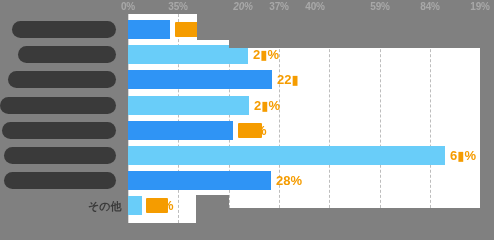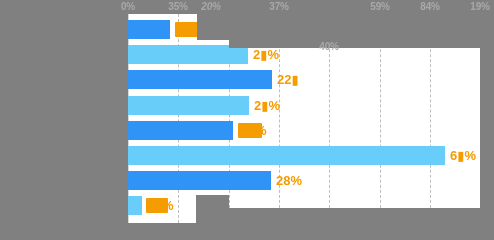--- a/index.html
+++ b/index.html
@@ -142,32 +142,42 @@
     <div class="bar blue-dark" style="left:128px;width:143px;top:0;"></div>
     <div class="val-label" style="left:276px;top:0;">28%</div>
   </div>
 
   <div class="row" style="top:196px;">
     <div class="bar blue-light" style="left:128px;width:14px;top:0;"></div>
     <div class="val-redaction" style="left:146px;width:22px;top:2px;"></div>
     <div class="val-label" style="left:162px;top:0;">%</div>
   </div>
 
+  <div class="label-panel">
+    <div class="cat-redaction" style="left:12px;top:21px;width:104px;"></div>
+    <div class="cat-redaction" style="left:18px;top:46px;width:98px;"></div>
+    <div class="cat-redaction" style="left:8px;top:71px;width:108px;"></div>
+    <div class="cat-redaction" style="left:0px;top:97px;width:116px;"></div>
+    <div class="cat-redaction" style="left:2px;top:122px;width:114px;"></div>
+    <div class="cat-redaction" style="left:4px;top:147px;width:112px;"></div>
+    <div class="cat-redaction" style="left:4px;top:172px;width:112px;"></div>
+    <div class="cat-glyph" style="left:88px;top:199px;">その他</div>
+  </div>
 
   <div class="occlusion" style="left:197px;top:14px;width:32px;height:26px;"></div>
   <div class="occlusion" style="left:229px;top:14px;width:52px;height:34px;"></div>
   <div class="occlusion" style="left:281px;top:14px;width:199px;height:34px;"></div>
   <div class="occlusion" style="left:229px;top:44px;width:52px;height:4px;"></div>
   <div class="occlusion" style="left:196px;top:195px;width:33px;height:28px;"></div>
   <div class="occlusion" style="left:229px;top:208px;width:251px;height:15px;"></div>
   <div class="occlusion" style="left:480px;top:0px;width:14px;height:223px;"></div>
   <div class="occlusion" style="left:0px;top:0px;width:494px;height:14px;"></div>
 
   <div class="tick-label" style="left:128px;">0%</div>
   <div class="tick-label" style="left:178px;">35%</div>
-  <div class="tick-label" style="left:211px;font-style:italic;">20%</div>
+  <div class="tick-label" style="left:243px;font-style:italic;">20%</div>
   <div class="tick-label" style="left:279px;">37%</div>
-  <div class="tick-label" style="left:329px;margin-top:40px;">40%</div>
+  <div class="tick-label" style="left:315px;">40%</div>
   <div class="tick-label" style="left:380px;">59%</div>
   <div class="tick-label" style="left:430px;">84%</div>
   <div class="tick-label" style="left:480px;">19%</div>
 
 </div>
 
 </body></html>

